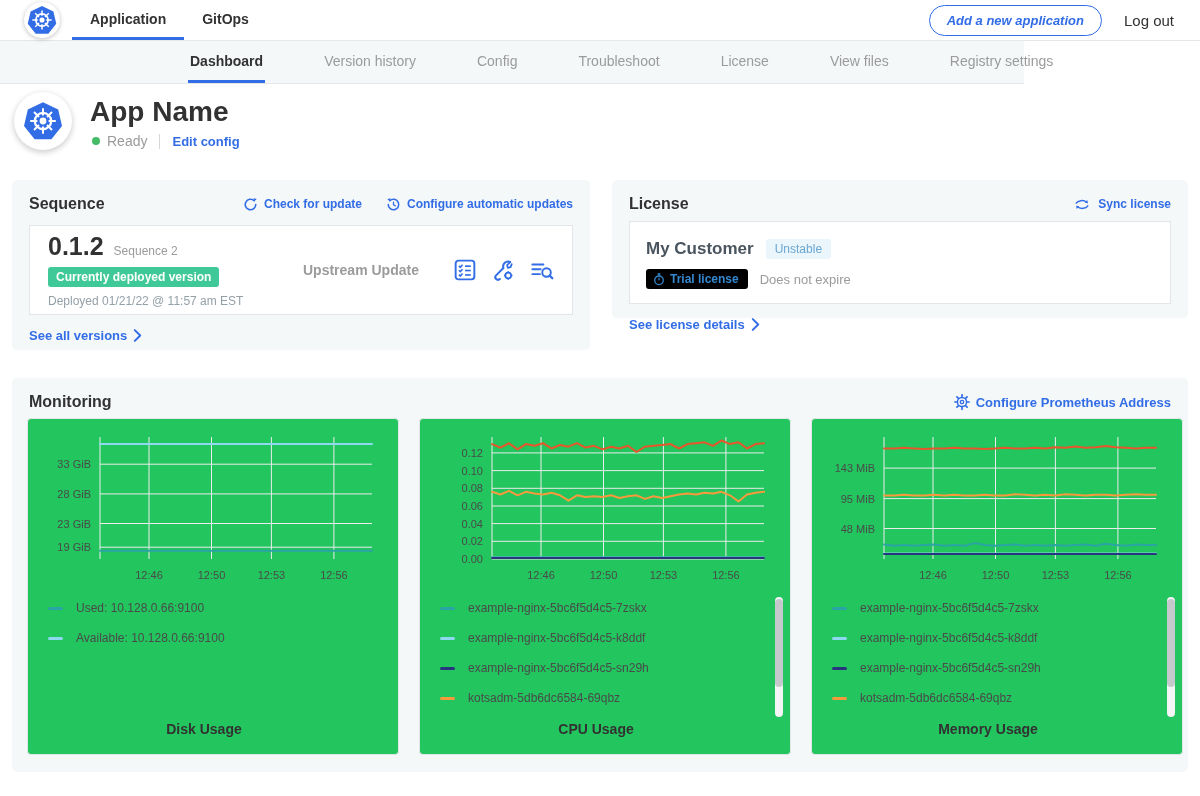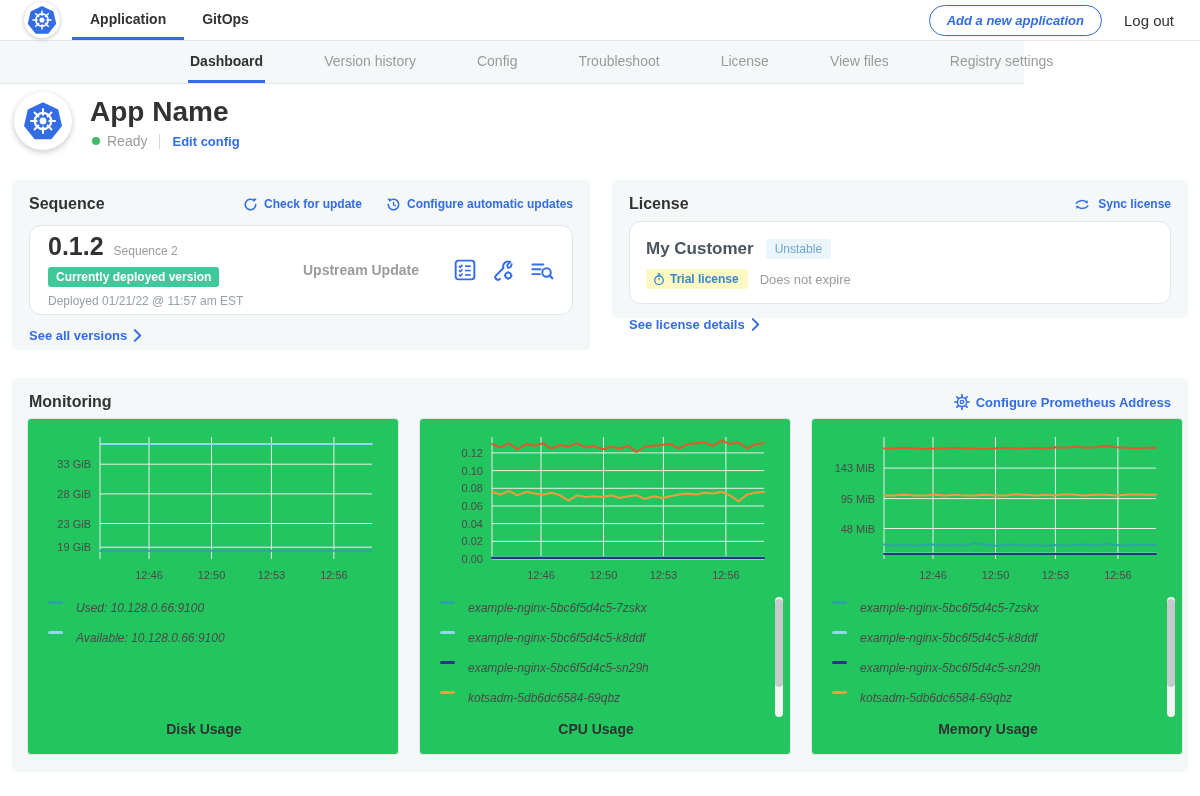--- a/index.html
+++ b/index.html
@@ -34,51 +34,51 @@
   .app-status-row { position:absolute; top:133px; left:92px; display:flex; align-items:center; font-size:14px; color:#9b9b9b; }
   .status-dot { width:8px; height:8px; border-radius:50%; background:#44bb66; margin-right:7px; }
   .vdiv { width:1px; height:15px; background:#d7d7d7; margin:0 12px; }
   .blue-link { color:#326de6; font-weight:700; font-size:13px; cursor:pointer; text-decoration:none; display:inline-flex; align-items:center; gap:6px; }
 
   
   .card { position:absolute; background:#f5f8f9; border-radius:5px; padding:15px 17px; }
   .card-title { font-size:16px; font-weight:700; color:#323232; }
   .card-head { display:flex; align-items:center; justify-content:space-between; }
   .head-links { display:flex; align-items:center; gap:24px; }
-  .white-box { background:#fff; border:1px solid #e2e6e9; border-radius:12px; }
+  .white-box { background:#fff; border:1px solid #e2e6e9; border-radius:0; }
 
   
   .version-box { display:flex; align-items:center; margin-top:12px; padding:13px 18px; height:90px; }
   .vb-left { width:255px; }
   .ver-row { display:flex; align-items:baseline; gap:10px; }
   .ver-num { font-size:25px; font-weight:700; color:#323232; }
   .ver-seq { font-size:12px; color:#9b9b9b; }
   .green-badge { display:inline-block; margin-top:6px; background:#3fc898; color:#fff;
     font-size:12px; font-weight:700; padding:3px 8px; border-radius:3px; }
   .deployed { margin-top:7px; font-size:12px; color:#94a0a8; }
   .vb-mid { flex:1; font-size:14px; font-weight:700; color:#9b9b9b; }
   .vb-icons { display:flex; align-items:center; gap:16px; }
   .see-link { margin-top:13px; display:inline-flex; }
 
   
   .license-box { margin-top:8px; padding:17px 16px 14px; }
   .lic-row1 { display:flex; align-items:center; gap:12px; }
   .customer { font-size:17px; font-weight:700; color:#4a545e; }
   .badge-soft { background:#eaf5fc; color:#6ba7d2; font-size:12px; padding:3px 9px; border-radius:3px; }
   .lic-row2 { display:flex; align-items:center; gap:12px; margin-top:10px; }
-  .badge-trial { background:#fef9c3; color:#3588cf; font-size:12px; font-weight:700;
+  .badge-trial { background:#000000; color:#3588cf; font-size:12px; font-weight:700;
     padding:3px 9px 3px 7px; border-radius:3px; display:inline-flex; align-items:center; gap:5px; }
   .noexpire { font-size:13px; color:#9b9b9b; }
 
   
   .chart-card { position:absolute; top:40px; width:372px; height:337px; background:#22c55e;
     border:1px solid #e2e6e9; border-radius:4px; }
   .chart-svg { position:absolute; top:8px; left:8px; }
   .legend { position:absolute; top:182px; left:20px; right:26px; }
-  .legend-item { display:flex; margin-bottom:16px;font-style:italic; }
+  .legend-item { display:flex; align-items:center; margin-bottom:16px; }
   .dash { width:15px; height:3px; border-radius:2px; margin-right:13px; flex:none; }
   .legend-label { font-size:12px; color:#4a4a4a; }
   .chart-title { position:absolute; bottom:17px; left:0; right:18px; text-align:center;
     font-size:14px; font-weight:700; color:#323232; }
   .sb-track { position:absolute; right:7px; top:178px; width:8px; height:120px; background:#f4f5f5; border-radius:4px; }
   .sb-thumb { position:absolute; right:0; top:2px; width:8px; height:88px; background:#c6c9cb; border-radius:4px; }
   .tick { font-size:11px; fill:#4a4a4a; }
 </style>
 </head>
 <body>

